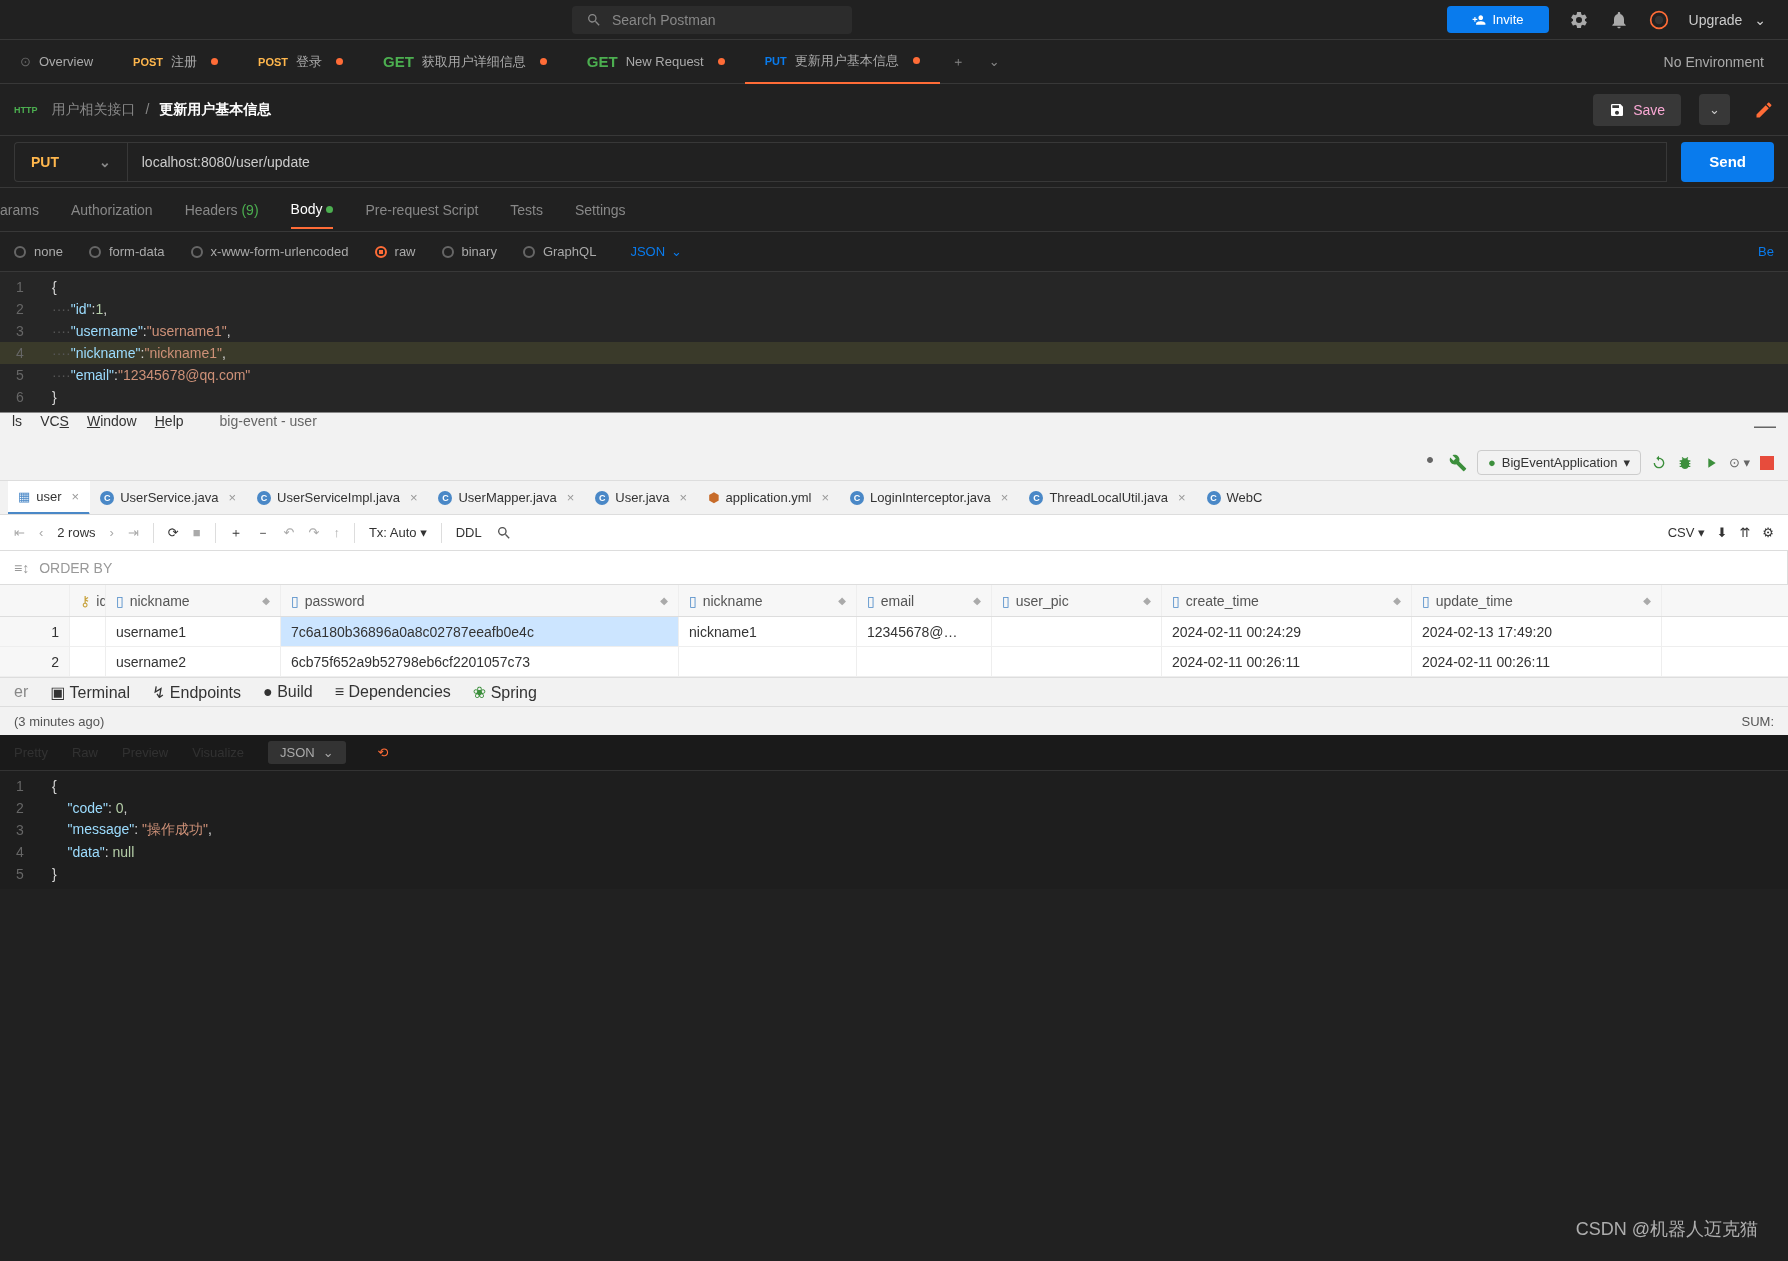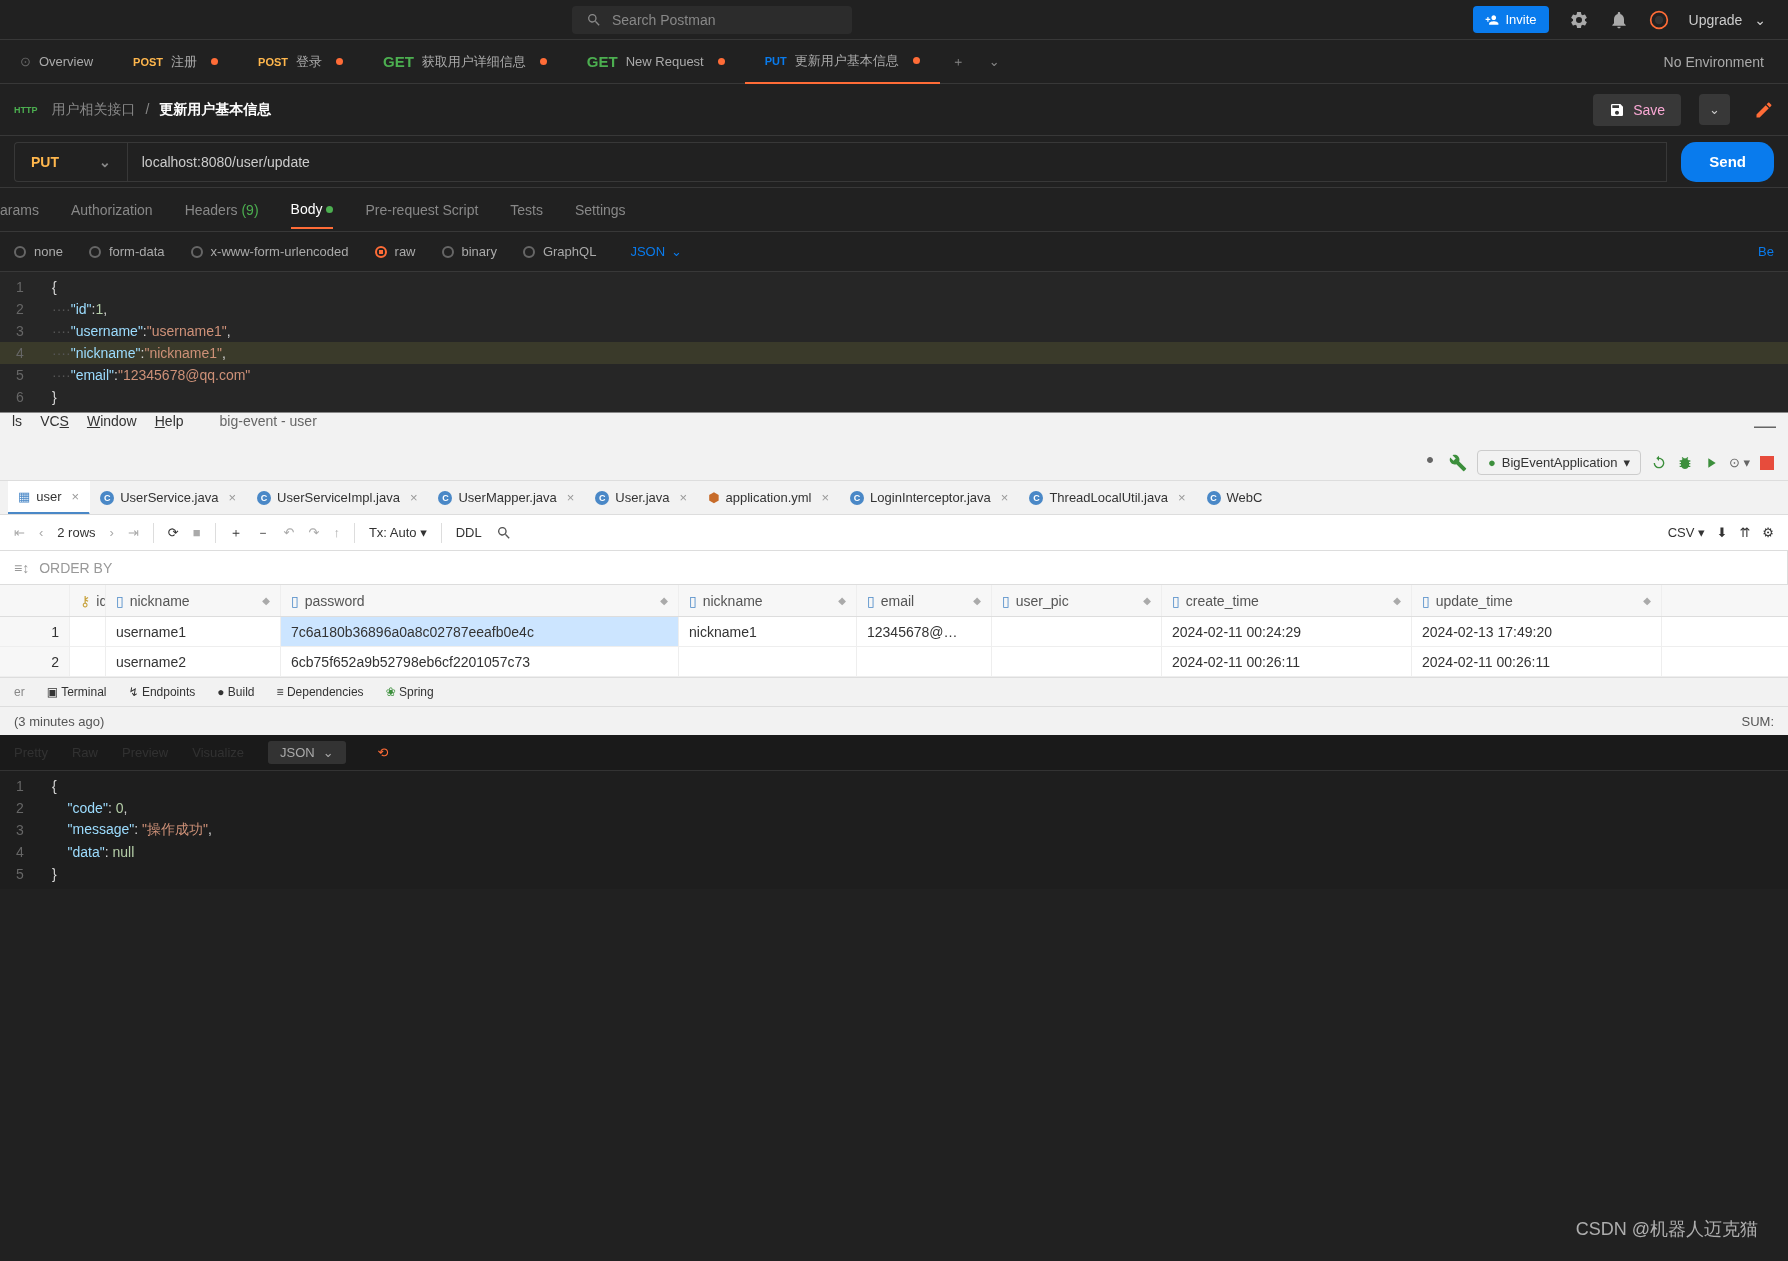--- a/index.html
+++ b/index.html
@@ -2,42 +2,42 @@
 <html><head>
 <meta charset="utf-8">
 <style>
 *{margin:0;padding:0;box-sizing:border-box;font-family:-apple-system,BlinkMacSystemFont,"Segoe UI",sans-serif}
 body{background:#212121;color:#ccc;font-size:13px;overflow:hidden;width:1788px;height:1261px}
 .top-bar{height:40px;background:#212121;display:flex;align-items:center;padding:0 12px;border-bottom:1px solid #383838}
 .search-box{margin-left:560px;display:flex;align-items:center;background:#2c2c2c;border-radius:4px;padding:6px 14px;width:280px}
 .search-box svg{width:16px;height:16px;margin-right:10px}
 .search-box span{color:#888;font-size:14px}
 .top-right{margin-left:auto;display:flex;align-items:center;gap:20px}
-.invite-btn{background:#097bed;color:#fff;padding:6px 12px;border-radius:4px;display:flex;align-items:center;gap:6px;font-size:13px}
+.invite-btn{background:#097bed;color:#fff;padding:6px 25px;border-radius:4px;display:flex;align-items:center;gap:6px;font-size:13px}
 .icon-btn{width:20px;height:20px;cursor:pointer}
 .upgrade{color:#ccc;font-size:14px;margin-right:10px;display:flex;align-items:center;gap:12px}
 .tabs-bar{height:44px;background:#212121;display:flex;align-items:center;border-bottom:1px solid #383838}
 .tab{padding:0 20px;height:44px;display:flex;align-items:center;gap:8px;font-size:13px;color:#aaa;position:relative}
 .tab.active{border-bottom:2px solid #ff6c37}
 .method-post{color:#ffb74d;font-size:11px;font-weight:600}
 .method-get{color:#4caf50;font-size:15px;font-weight:600}
 .method-put{color:#097bed;font-size:11px;font-weight:600}
 .dot{width:7px;height:7px;border-radius:50%;background:#ff6c37;margin-left:6px}
 .tab-add{padding:0 12px;color:#888}
 .no-env{margin-left:auto;padding:0 24px;color:#aaa;font-size:14px}
 .request-header{height:52px;display:flex;align-items:center;padding:0 14px;border-bottom:1px solid #383838;gap:14px}
 .breadcrumb{color:#888;font-size:14px}
 .breadcrumb .current{color:#fff;font-weight:600}
 .http-badge{font-size:9px;color:#4caf50;font-weight:600}
 .save-btn{margin-left:auto;background:#383838;padding:8px 16px;border-radius:4px;display:flex;align-items:flex-end;gap:8px;color:#f9a8d4;font-size:14px}
 .save-chevron{background:#383838;padding:8px 10px;border-radius:4px;margin-left:4px}
 .url-bar{height:52px;display:flex;align-items:center;padding:0 14px;gap:0;border-bottom:1px solid #383838}
 .method-select{color:#ffb74d;font-size:14px;font-weight:600;padding:0 16px;display:flex;align-items:center;gap:40px;height:40px;border:1px solid #383838;border-right:none;border-radius:4px 0 0 4px}
 .url-input{flex:1;background:#212121;border:1px solid #383838;height:40px;padding:0 14px;color:#ccc;font-size:14px;border-radius:0}
-.send-btn{background:#097bed;color:#fff;padding:7px 28px;height:40px;border-radius:15px;font-size:15px;font-weight:600;margin-left:14px;display:flex;align-items:center}
+.send-btn{background:#097bed;color:#fff;padding:7px 28px;height:40px;border-radius:4px;font-size:15px;font-weight:600;margin-left:14px;display:flex;align-items:center}
 .req-tabs{height:44px;display:flex;align-items:center;padding:0 14px;gap:32px;border-bottom:1px solid #383838}
 .req-tab{color:#888;font-size:14px;padding:10px 0;cursor:pointer}
 .req-tab.active{color:#fff;border-bottom:2px solid #ff6c37}
 .req-tab .count{color:#4caf50}
 .req-tab .dot-green{width:7px;height:7px;border-radius:50%;background:#4caf50;display:inline-block;margin-left:4px;vertical-align:middle}
 .body-types{height:40px;display:flex;align-items:center;padding:0 14px;gap:26px;border-bottom:1px solid #383838}
 .radio-item{display:flex;align-items:center;gap:8px;color:#aaa;font-size:13px}
 .radio{width:12px;height:12px;border-radius:50%;border:2px solid #666}
 .radio.checked{border-color:#ff6c37;background:radial-gradient(circle,#ff6c37 40%,transparent 45%)}
 .json-select{color:#097bed;font-size:13px;display:flex;align-items:center;gap:6px;margin-left:8px}
@@ -69,21 +69,21 @@
 .db-filter:first-child{border-right:1px solid #ddd}
 .db-table{background:#fff;font-family:Menlo,Consolas,monospace;font-size:14px}
 .db-header{display:flex;height:32px;border-bottom:1px solid #ddd;background:#f7f7f7}
 .db-cell{padding:6px 10px;border-right:1px solid #eee;display:flex;align-items:center;gap:6px;overflow:hidden;white-space:nowrap}
 .db-cell.h{color:#555}
 .db-row{display:flex;height:30px;border-bottom:1px solid #eee}
 .db-row .selected{background:#cce5ff}
 .col-idx{width:70px;justify-content:flex-end;background:#f7f7f7}
 .col-id{width:36px}.col-user{width:175px}.col-pass{width:398px}.col-nick{width:178px}.col-email{width:135px}.col-pic{width:170px}.col-ct{width:250px}.col-ut{width:250px}
 .sort-icon{color:#aaa;margin-left:auto;font-size:10px}
-.ide-bottom{height:30px;display:flex;align-items:center;padding:0 14px;gap:22px;background:#f2f2f2;border-top:1px solid #ddd;border-bottom:1px solid #ddd;font-size:12px}
+.ide-bottom{height:30px;display:flex;align-items:center;padding:0 14px;gap:22px;background:#f2f2f2;border-top:1px solid #ddd;border-bottom:1px solid #ddd;font-size:16px}
 .ide-status{height:28px;display:flex;align-items:center;padding:0 14px;background:#f2f2f2;font-size:13px;color:#555}
 .response-tabs{height:36px;background:#1a1a1a;display:flex;align-items:center;padding:0 14px;gap:24px;color:#666;font-size:13px;border-bottom:1px solid #333}
 .json-badge{background:#333;padding:4px 12px;border-radius:3px;color:#aaa;display:flex;align-items:center;gap:8px}
 .watermark{position:fixed;bottom:20px;right:30px;color:#ddd;font-size:18px;opacity:.75}
 svg{fill:currentColor}
 </style>
 </head>
 <body>
 
 <div class="top-bar">

